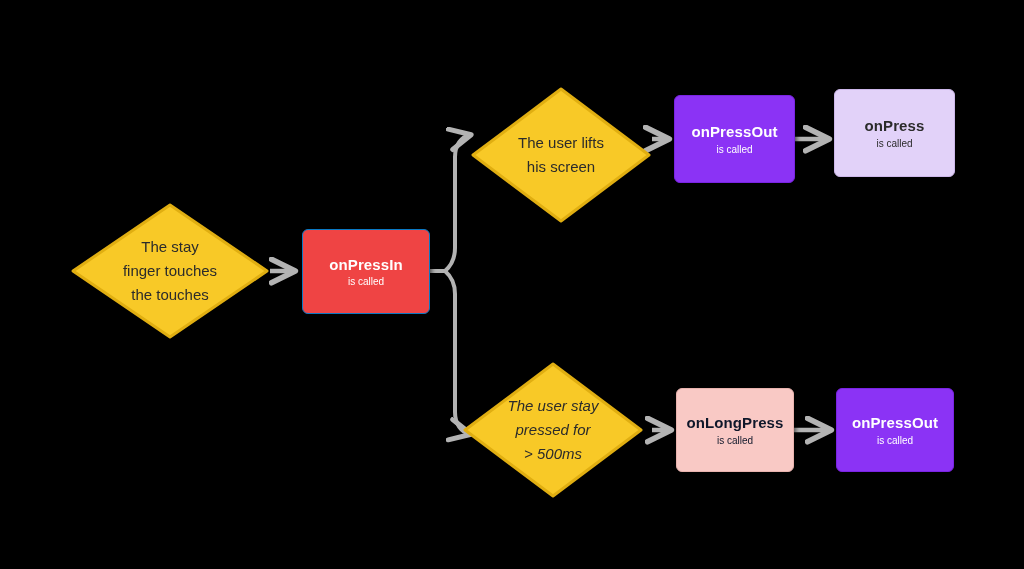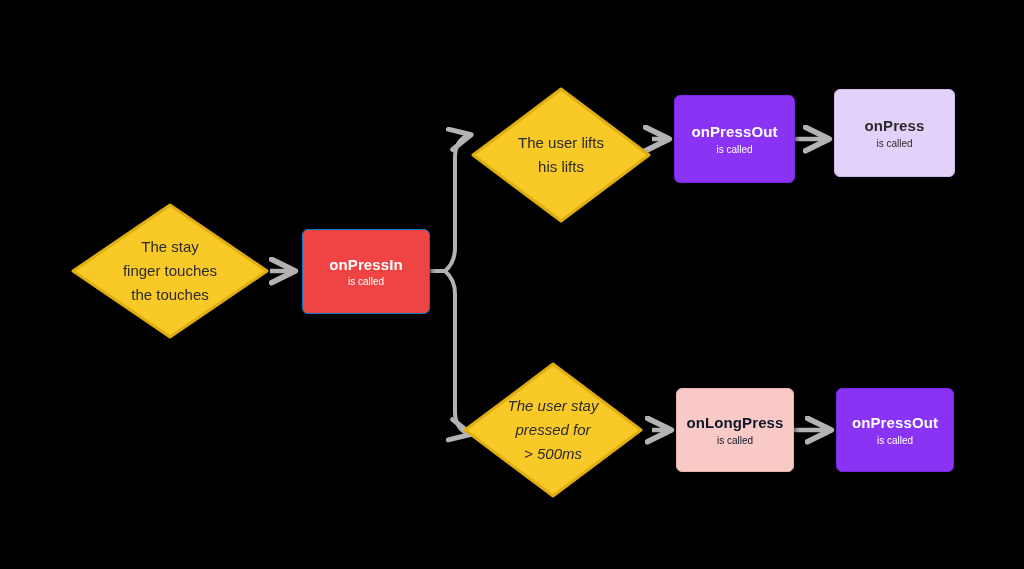--- a/index.html
+++ b/index.html
@@ -138,21 +138,21 @@
     <span class="t1">onPressIn</span>
     <span class="t2">is called</span>
   </div>
 
   <div class="node-diamond" style="left:470px; top:86px; width:182px; height:138px;">
     <svg class="shape" viewBox="0 0 182 138" xmlns="http://www.w3.org/2000/svg">
       <polygon points="91,3 179,69 91,135 3,69" fill="#f8c927" stroke="#e0ae11" stroke-width="3" stroke-linejoin="round"></polygon>
     </svg>
     <div class="dlabel">
       <span>The user lifts</span>
-      <span>his lifts</span>
+      <span>his screen</span>
     </div>
   </div>
 
   <div class="node-rect" style="left:674px; top:95px; width:121px; height:88px;
               background:#8b33f5; border:1.5px solid #7a23e3; color:#ffffff;">
     <span class="t1">onPressOut</span>
     <span class="t2">is called</span>
   </div>
 
   <div class="node-rect" style="left:834px; top:89px; width:121px; height:88px;

